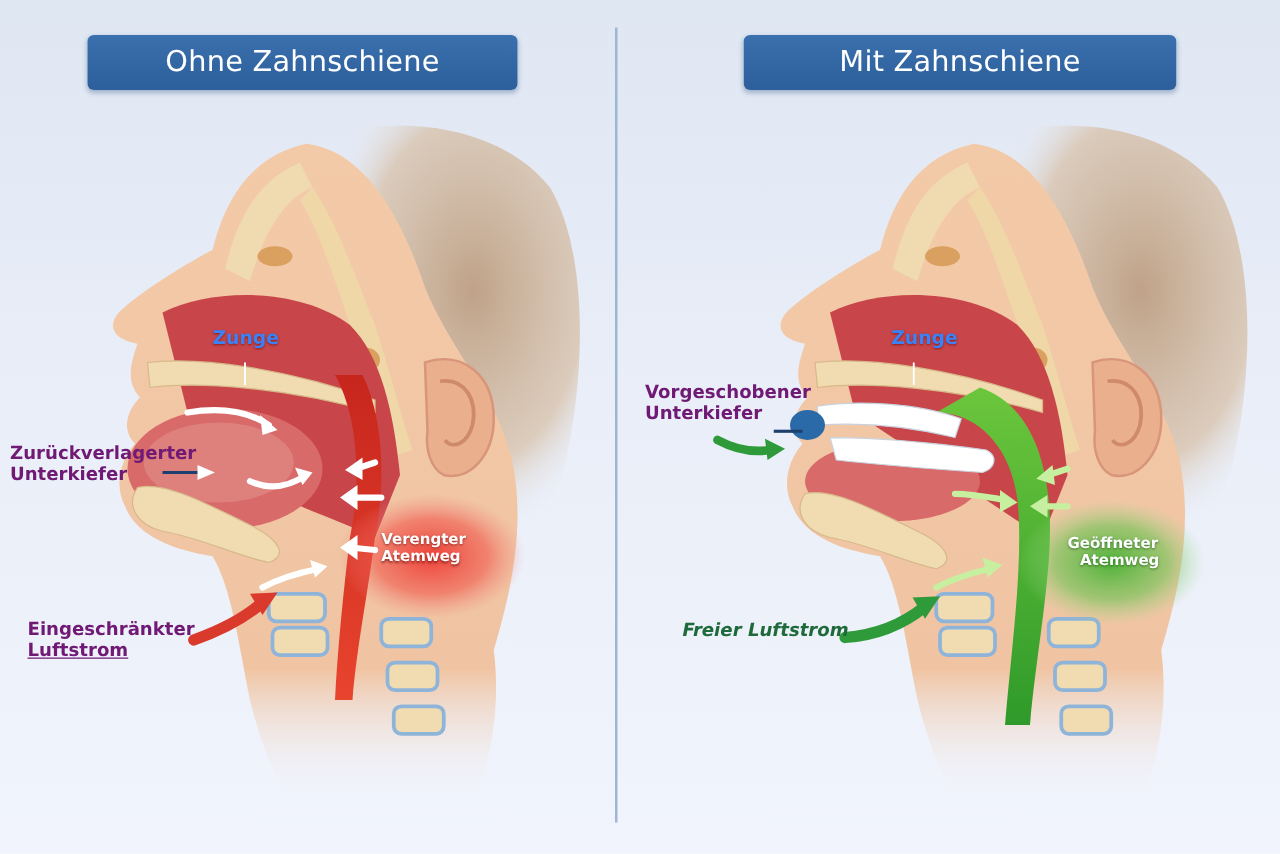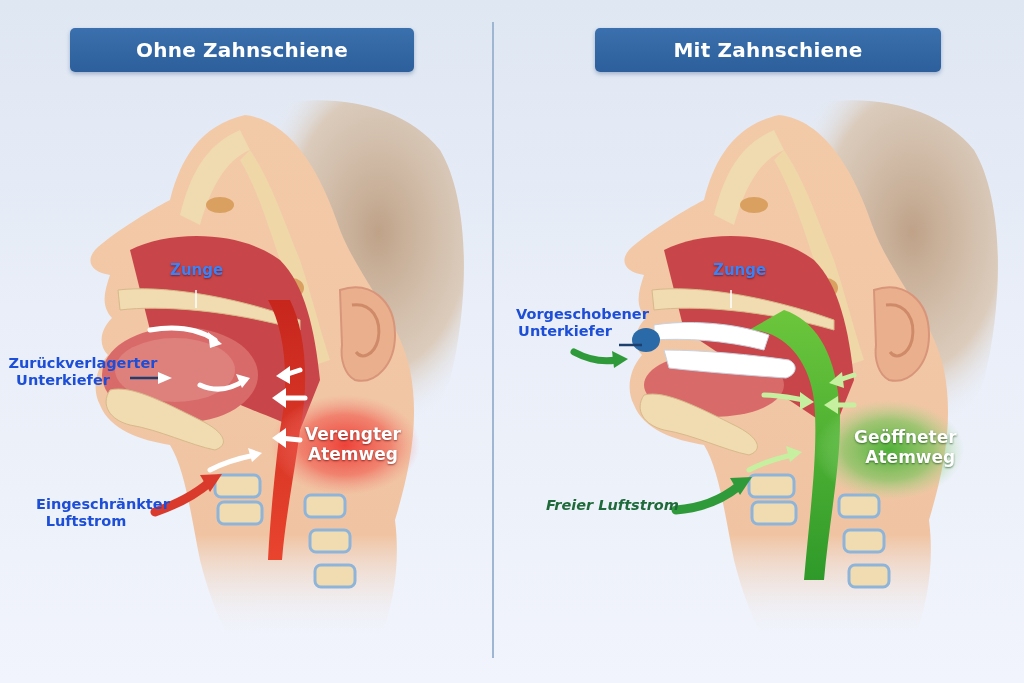--- a/index.html
+++ b/index.html
@@ -10,39 +10,39 @@
     position: relative;
   }
   .panel { position: absolute; top: 0; width: 512px; height: 683px; }
   .panel.left { left: 0; }
   .panel.right { left: 500px; margin-left: 24px; }
   .title-bar {
     position: absolute; top: 28px; height: 44px;
     background: linear-gradient(180deg, #3a70ad 0%, #2c5f9c 100%);
     border-radius: 5px;
     box-shadow: 0 2px 4px rgba(40,70,120,0.35);
-    color: #fff; font-size: 20px; font-weight: bold;
+    color: #fff; font-size: 23px; font-weight: normal;
     display: flex; align-items: center; justify-content: center;
     letter-spacing: 0.2px;
   }
   .panel.left .title-bar { left: 70px; width: 344px; }
   .panel.right .title-bar { left: 71px; width: 346px; }
   .divider {
     position: absolute; left: 492px; top: 22px; width: 2px; height: 636px;
     background: #9fb6d3;
   }
   svg.illus { position: absolute; left: 0; top: 0; }
   .label {
     position: absolute; font-weight: bold; line-height: 1.15;
     font-size: 14.5px;
   }
-  .label.dark { color: #1d4ed8; text-align: center; }
+  .label.dark { color: #701a75; text-align: left; }
   .label.green { color: #1f6a3a; font-style: italic; }
   .label.white {
-    color: #fff; font-size: 17px; text-align: center;
+    color: #fff; font-size: 12px; text-align: left;
     text-shadow: 0 1px 2px rgba(80,0,0,0.6);
   }
   .label.white.g { text-shadow: 0 1px 2px rgba(0,60,0,0.6); }
   .label.zunge { color: #3b82f6; font-size: 15px; text-shadow: 0 1px 2px rgba(90,0,0,0.6); }
 </style>
 </head>
 <body>
 
 <div class="panel left">
   <div class="title-bar">
@@ -135,23 +135,23 @@
     <span>Zunge</span>
   </div>
   <div class="label dark" style="left:8px; top:355px; width:150px;">
     <div>Zurückverlagerter</div>
     <div style="padding-right:40px;">Unterkiefer</div>
   </div>
   <div class="label white" style="left:305px; top:425px;">
     <div>Verengter</div>
     <div>Atemweg</div>
   </div>
-  <div class="label dark" style="left:36px; top:496px; width:126px;">
+  <div class="label dark" style="left:22px; top:496px; width:126px;">
     <div>Eingeschränkter</div>
-    <div style="padding-right:26px;">Luftstrom</div>
+    <div style="padding-right:26px;text-decoration:underline;">Luftstrom</div>
   </div>
 </div>
 
 <div class="divider"></div>
 
 <div class="panel right">
   <div class="title-bar">
     <span>Mit Zahnschiene</span>
   </div>
 

